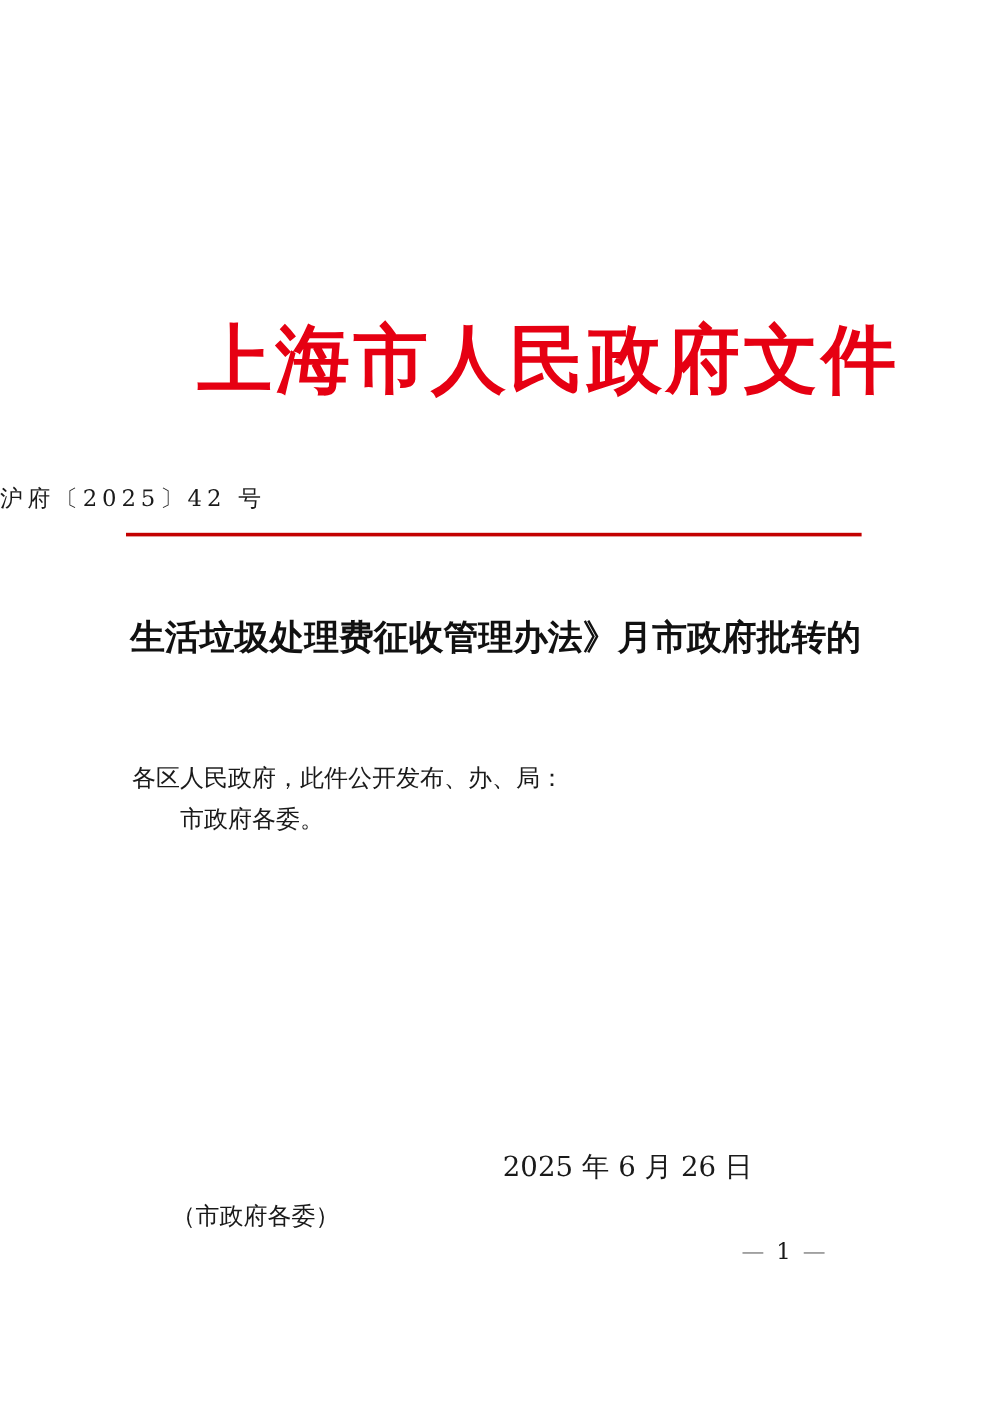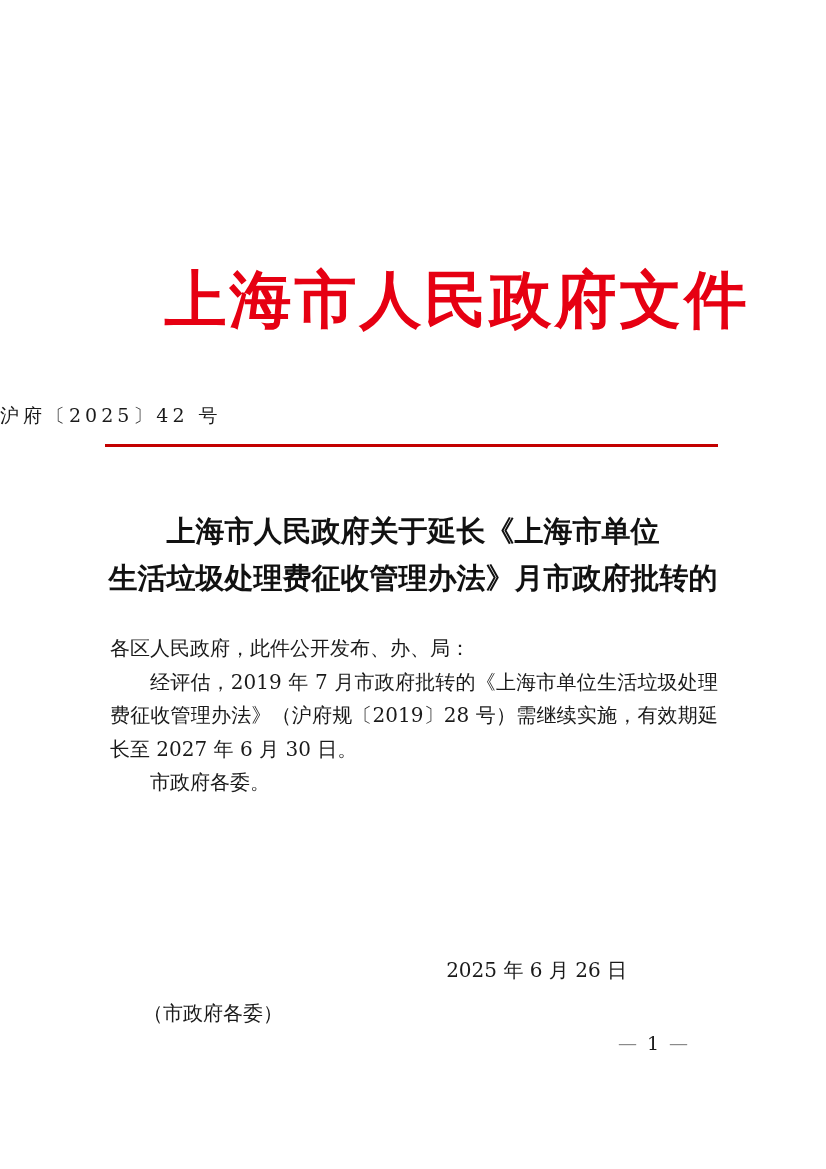--- a/index.html
+++ b/index.html
@@ -72,21 +72,21 @@
   .body-text p {
     margin: 0;
   }
   .body-text p.indent {
     text-indent: 2em;
   }
   .date-line {
     position: absolute;
     top: 957px;
     right: 199px;
-    font-size: 20px;
+    font-size: 23px;
     color: #1a1a1a;
     white-space: nowrap;
   }
   .release-note {
     position: absolute;
     top: 1000px;
     left: 143px;
     font-size: 20px;
     color: #1a1a1a;
     white-space: nowrap;
@@ -111,27 +111,25 @@
 
 <div class="page">
 
   <div class="masthead">上海市人民政府文件</div>
 
   <div class="doc-number">沪府〔2025〕42 号</div>
 
   <div class="divider"></div>
 
   <div class="doc-title">
-    <div>上海市人民政府关于延长《上海市单位</div>
     <div>生活垃圾处理费征收管理办法》月市政府批转的</div>
   </div>
 
   <div class="body-text">
     <p>各区人民政府，此件公开发布、办、局：</p>
-    <p class="indent">经评估，2019 年 7 月市政府批转的《上海市单位生活垃圾处理费征收管理办法》（沪府规〔2019〕28 号）需继续实施，有效期延长至 2027 年 6 月 30 日。</p>
     <p class="indent">市政府各委。</p>
   </div>
 
   <div class="date-line">2025 年 6 月 26 日</div>
 
   <div class="release-note">（市政府各委）</div>
 
   <div class="page-footer">
     <span class="dash">—</span><span class="num">1</span><span class="dash">—</span>
   </div>

